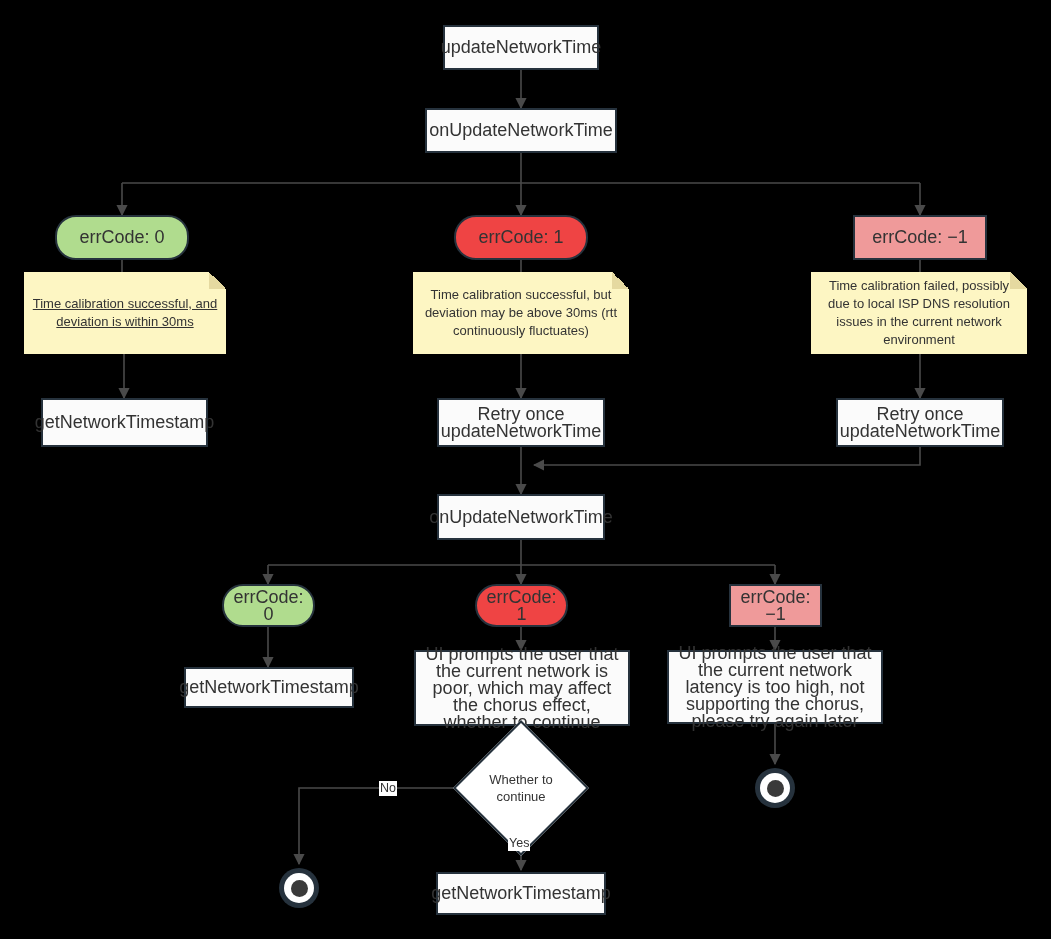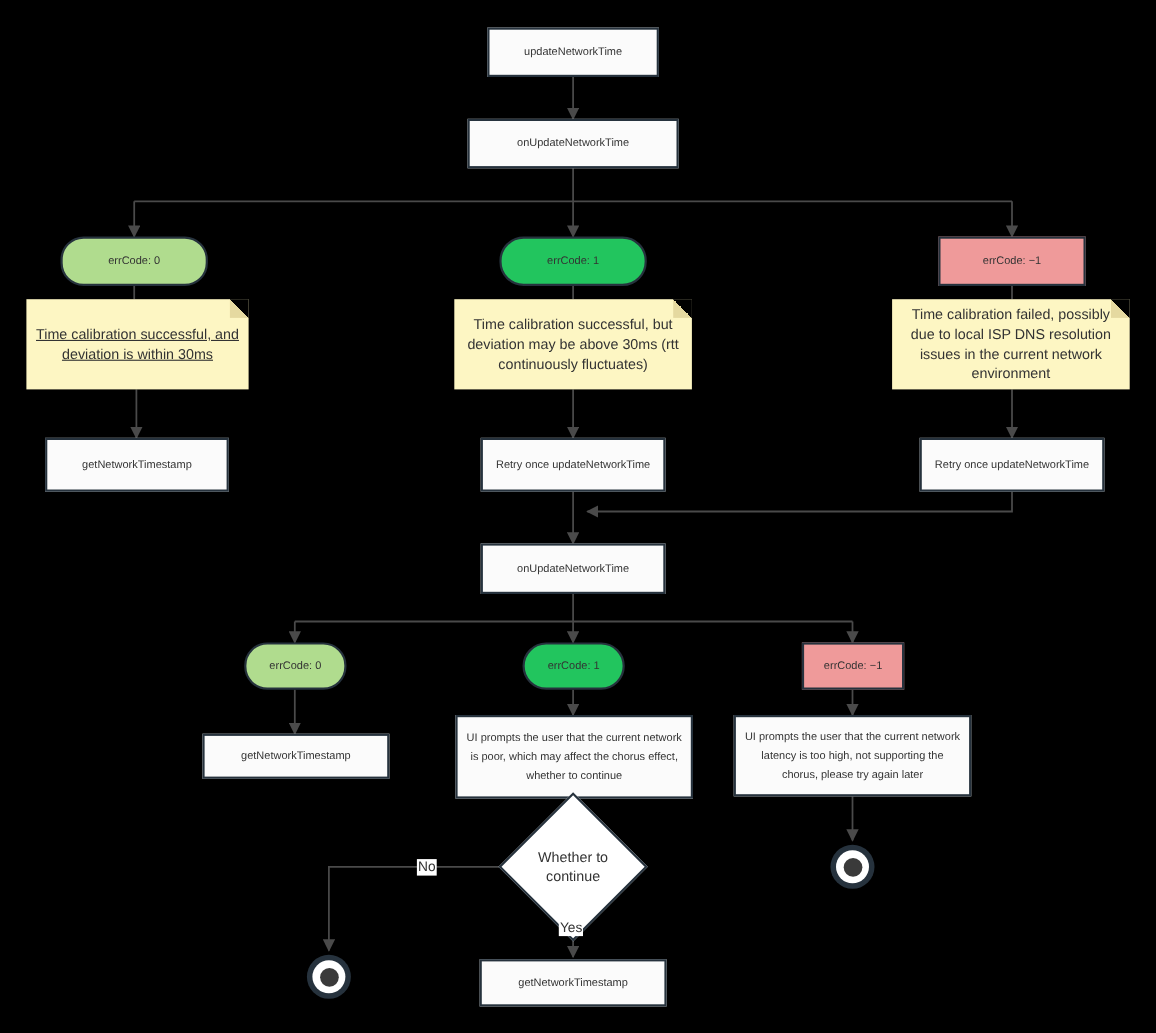--- a/index.html
+++ b/index.html
@@ -1,24 +1,24 @@
 <!DOCTYPE html>
 <html><head>
 <meta charset="utf-8">
 <style>
   html,body{margin:0;padding:0;background:#000;}
   body{width:1051px;height:939px;font-family:"Liberation Sans","DejaVu Sans",sans-serif;}
   #canvas{position:relative;width:1051px;height:939px;background:#000;overflow:hidden;}
   svg#edges{position:absolute;left:0;top:0;width:1051px;height:939px;}
 
   .node{position:absolute;box-sizing:border-box;display:flex;align-items:center;justify-content:center;
-        text-align:center;color:#333333;font-size:10px;line-height:17px;border:2px solid #26323d;
+        text-align:center;color:#333333;font-size:18px;line-height:17px;border:2px solid #26323d;
         background:#fbfbfb;padding:4px 6px;}
   .node.green{background:#b0dc8e;border-radius:21px;}
-  .node.yellow{background:#22c55e;border-radius:22px;}
+  .node.yellow{background:#ef4444;border-radius:22px;}
   .node.red{background:#ef9a9a;}
 
   .note{position:absolute;box-sizing:border-box;background:#fdf6c3;color:#333333;font-size:13px;
         line-height:18px;text-align:center;display:flex;align-items:center;justify-content:center;
         padding:6px 8px;border:none;}
   .note .fold{position:absolute;top:0;right:0;width:17px;height:17px;
         background:linear-gradient(225deg,#000 0 50%,#e5d9a0 50% 100%);}
 
   .diamond{position:absolute;}
   .diamond .shape{position:absolute;left:0;top:0;width:100%;height:100%;background:#ffffff;

